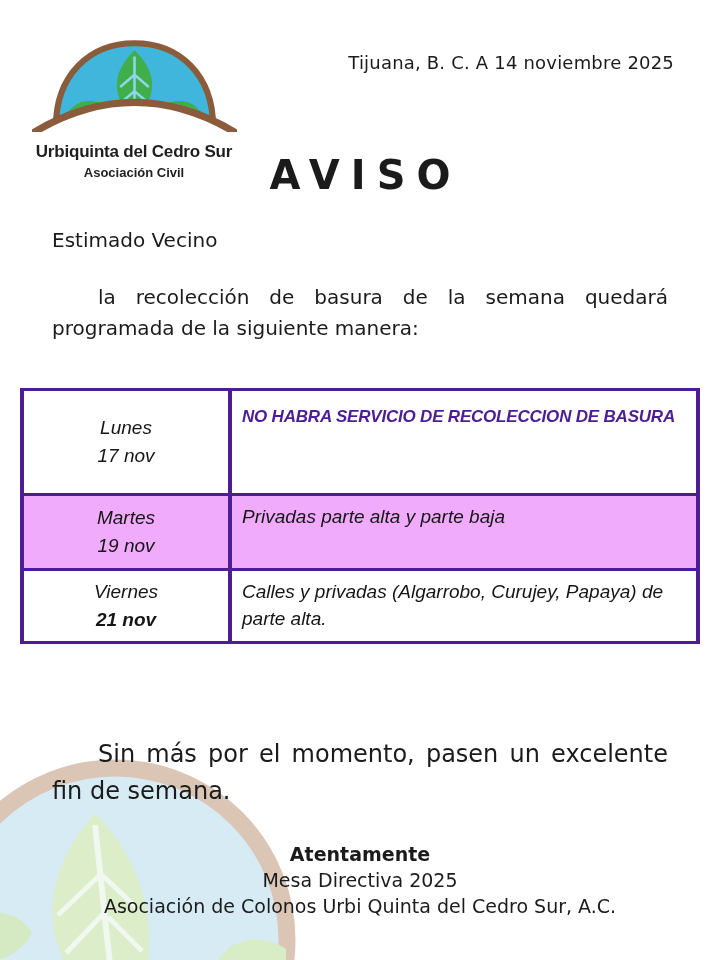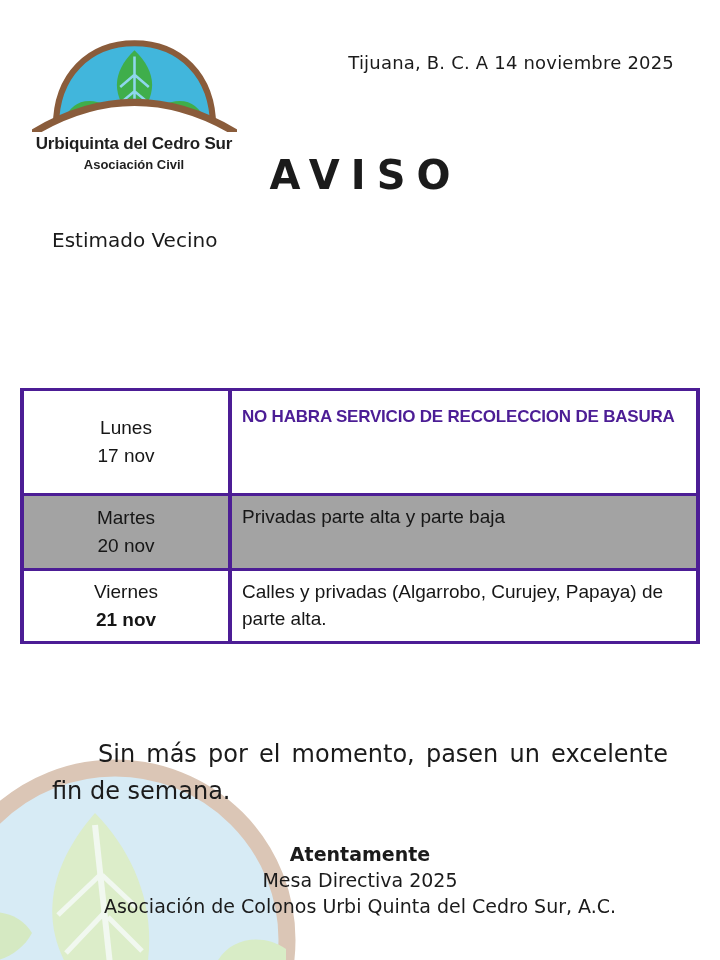--- a/index.html
+++ b/index.html
@@ -14,21 +14,21 @@
 
   
   .watermark{position:absolute;left:-70px;top:755px;width:380px;height:210px;pointer-events:none;}
 
   
   .logo{position:absolute;left:28px;top:34px;width:212px;text-align:center;}
   .logo-art{display:block;margin:0 auto;}
   .logo-name{
     font-family:"Liberation Sans",sans-serif;
     font-weight:bold;font-size:17px;color:#1f1f1f;
-    white-space:nowrap;margin-top:2px;letter-spacing:-0.2px;
+    white-space:nowrap;margin-top:10px;letter-spacing:-0.2px;
   }
   .logo-sub{
     font-family:"Liberation Sans",sans-serif;
     font-weight:bold;font-size:13px;color:#1f1f1f;margin-top:3px;
   }
 
   
   .date-line{
     position:absolute;top:52px;right:46px;
     font-size:18px;letter-spacing:0.2px;white-space:nowrap;
@@ -50,25 +50,25 @@
     font-size:24px;line-height:1.55;text-align:justify;text-indent:46px;
   }
 
   
   .sched{
     position:absolute;left:20px;top:388px;width:680px;
     border-collapse:collapse;
     font-family:"Liberation Sans",sans-serif;
     font-size:19px;color:#161616;
   }
-  .sched td{border:4px solid #4c1d95;vertical-align:middle;}
+  .sched td{border:4px solid #4c1d95;vertical-align:middle;font-style:italic;}
   .sched tr td{border-top-width:3px;border-bottom-width:3px;}
   .sched .day{width:202px;text-align:center;line-height:1.5;}
   .sched .desc{padding:6px 10px 6px 10px;line-height:1.42;}
-  .row-shaded td{background:#a3a3a3;}
+  .row-shaded td{background:#f0abfc;}
   .h-lg td{height:82px;}
   .h-md td{height:58px;}
   .desc-alert{
     color:#4c1d95;font-weight:bold;white-space:nowrap;
     font-size:17px;letter-spacing:-0.2px;
     vertical-align:top !important;padding-top:14px !important;
   }
   .desc-top{vertical-align:top !important;padding-top:8px !important;}
   .date-bold{font-weight:bold;}
 
@@ -105,34 +105,35 @@
     </svg>
     <div class="logo-name">Urbiquinta del Cedro Sur</div>
     <div class="logo-sub">Asociación Civil</div>
   </div>
 
   <div class="date-line">Tijuana, B. C.  A 14 noviembre 2025</div>
 
   <div class="title">AVISO</div>
 
   <div class="greeting">Estimado Vecino</div>
+  <div class="intro">la recolección de basura de la semana quedará programada de la siguiente manera:</div>
 
   <table class="sched">
     <tbody>
       <tr class="h-lg">
         <td class="day">
           <span>Lunes</span><br>
           <span>17 nov</span>
         </td>
         <td class="desc desc-alert">NO HABRA SERVICIO DE RECOLECCION DE BASURA</td>
       </tr>
       <tr class="h-md row-shaded">
         <td class="day">
           <span>Martes</span><br>
-          <span>20 nov</span>
+          <span>19 nov</span>
         </td>
         <td class="desc desc-top">Privadas parte alta y parte baja</td>
       </tr>
       <tr class="h-md">
         <td class="day">
           <span>Viernes</span><br>
           <span class="date-bold">21 nov</span>
         </td>
         <td class="desc">Calles y privadas (Algarrobo, Curujey, Papaya) de parte alta.</td>
       </tr>

